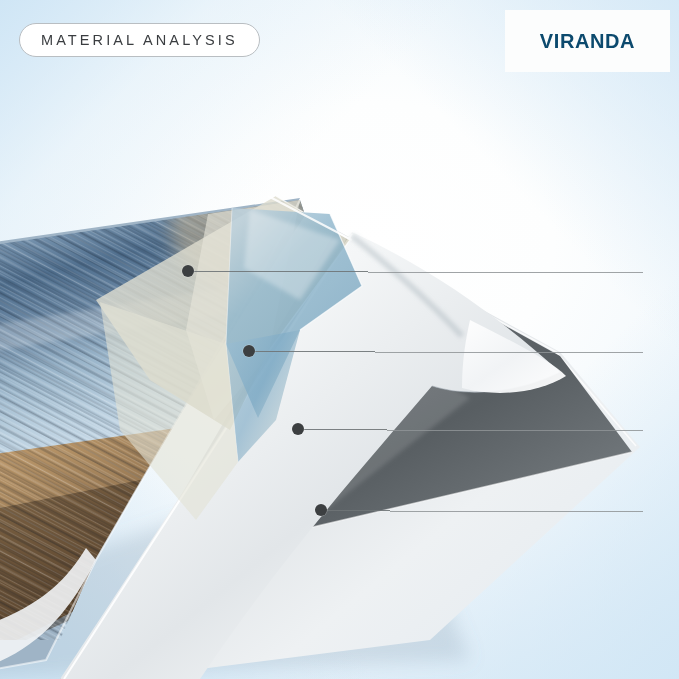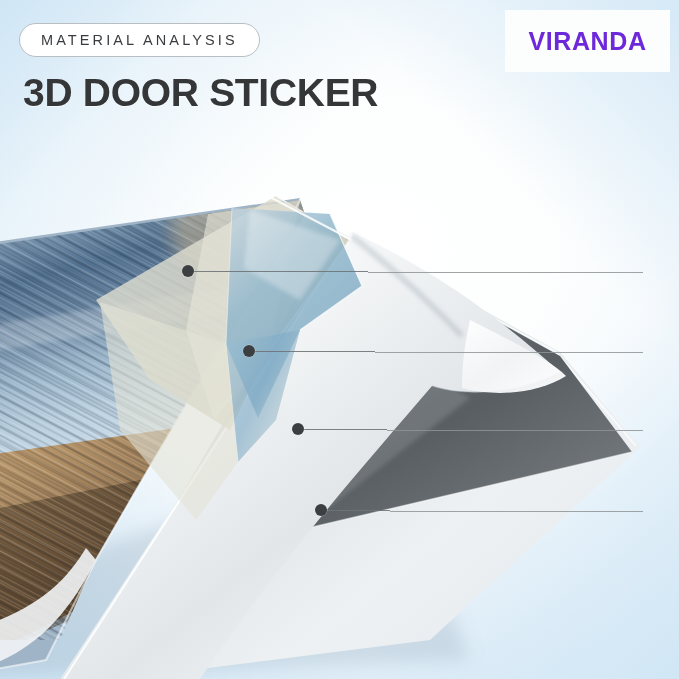--- a/index.html
+++ b/index.html
@@ -45,21 +45,21 @@
   }
   .headline .l2{display:block;}
 
   .logo-box{
     position:absolute;left:505px;top:10px;width:165px;height:62px;
     background:#fcfdfd;
     display:flex;align-items:center;justify-content:center;
     z-index:40;
   }
   .logo-box span{
-    font-size:25px;font-weight:700;color:#6d28d9;letter-spacing:.6px;
+    font-size:20px;font-weight:700;color:#0c4a6e;letter-spacing:.6px;
   }
 
   
   #art{position:absolute;left:0;top:0;width:679px;height:679px;z-index:10;}
 
   
   .callout{position:absolute;z-index:50;}
   .callout .uline{
     position:absolute;height:1px;background:#8f9496;opacity:.85;
   }
@@ -262,21 +262,20 @@
 
       <path d="M 352,236 C 392,268 430,302 462,336" fill="none" stroke="rgba(150,162,172,0.35)" stroke-width="6" filter="url(#fBlurSm)"></path>
     </g>
   </svg>
 
   <div class="badge">
     <span>MATERIAL ANALYSIS</span>
   </div>
 
   <div class="headline">
-    <span class="l2">3D DOOR STICKER</span>
   </div>
 
   <div class="logo-box">
     <span>VIRANDA</span>
   </div>
 
   <div id="callouts">
       <div class="callout">
         <div class="leader" style="left: 194px; top: 271px; width: 174px;"></div>
         <div class="uline" style="left: 368px; top: 272px; width: 275px;"></div>

